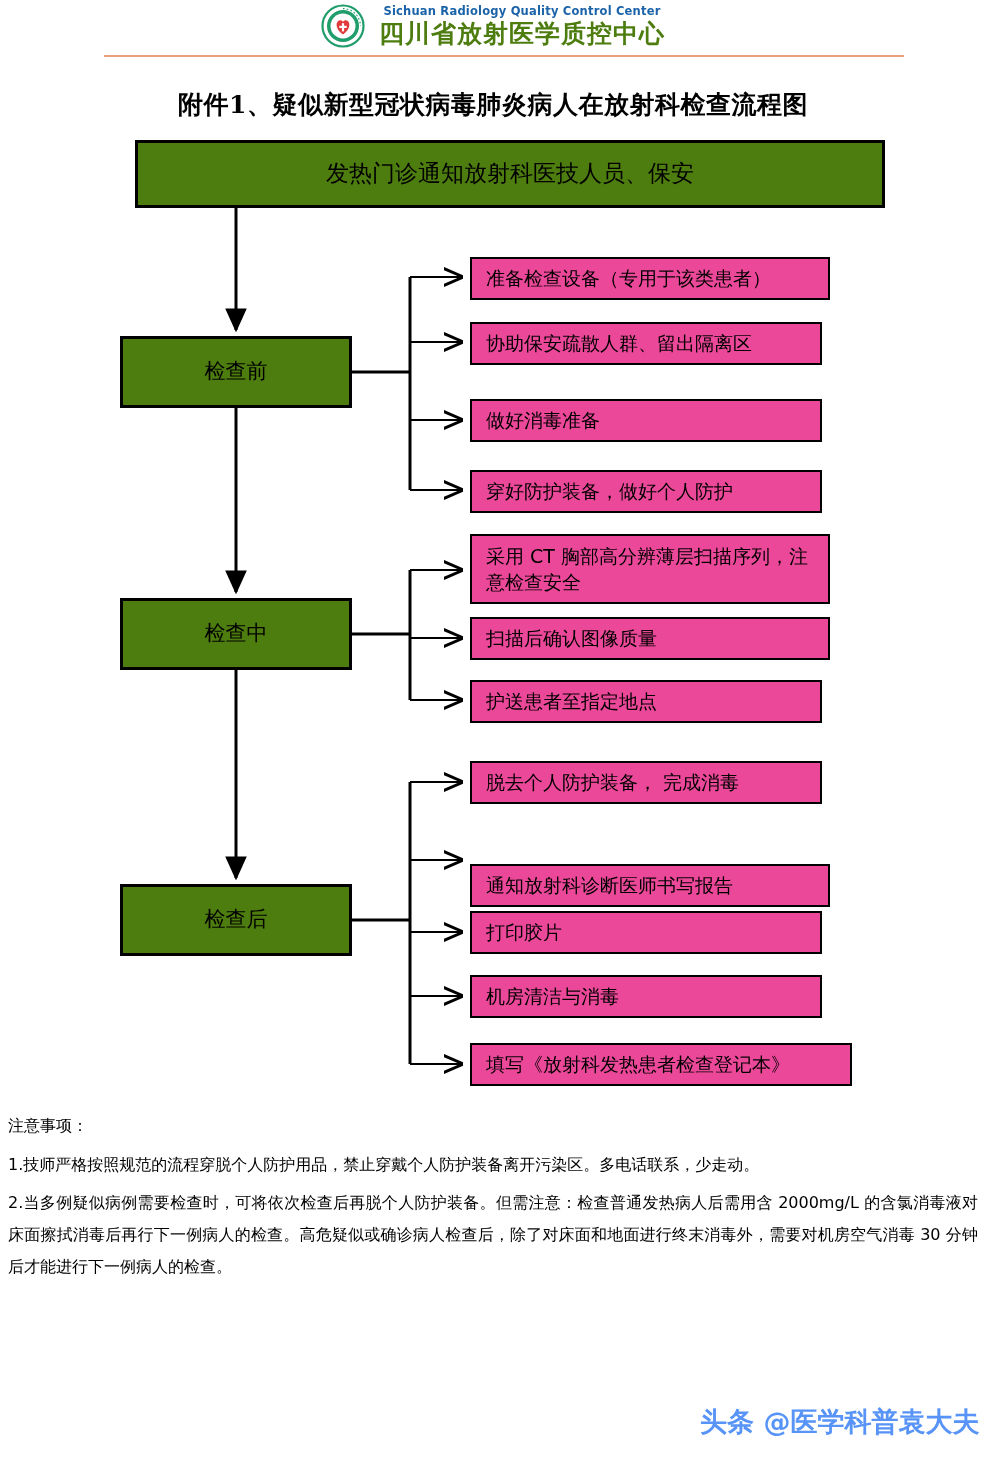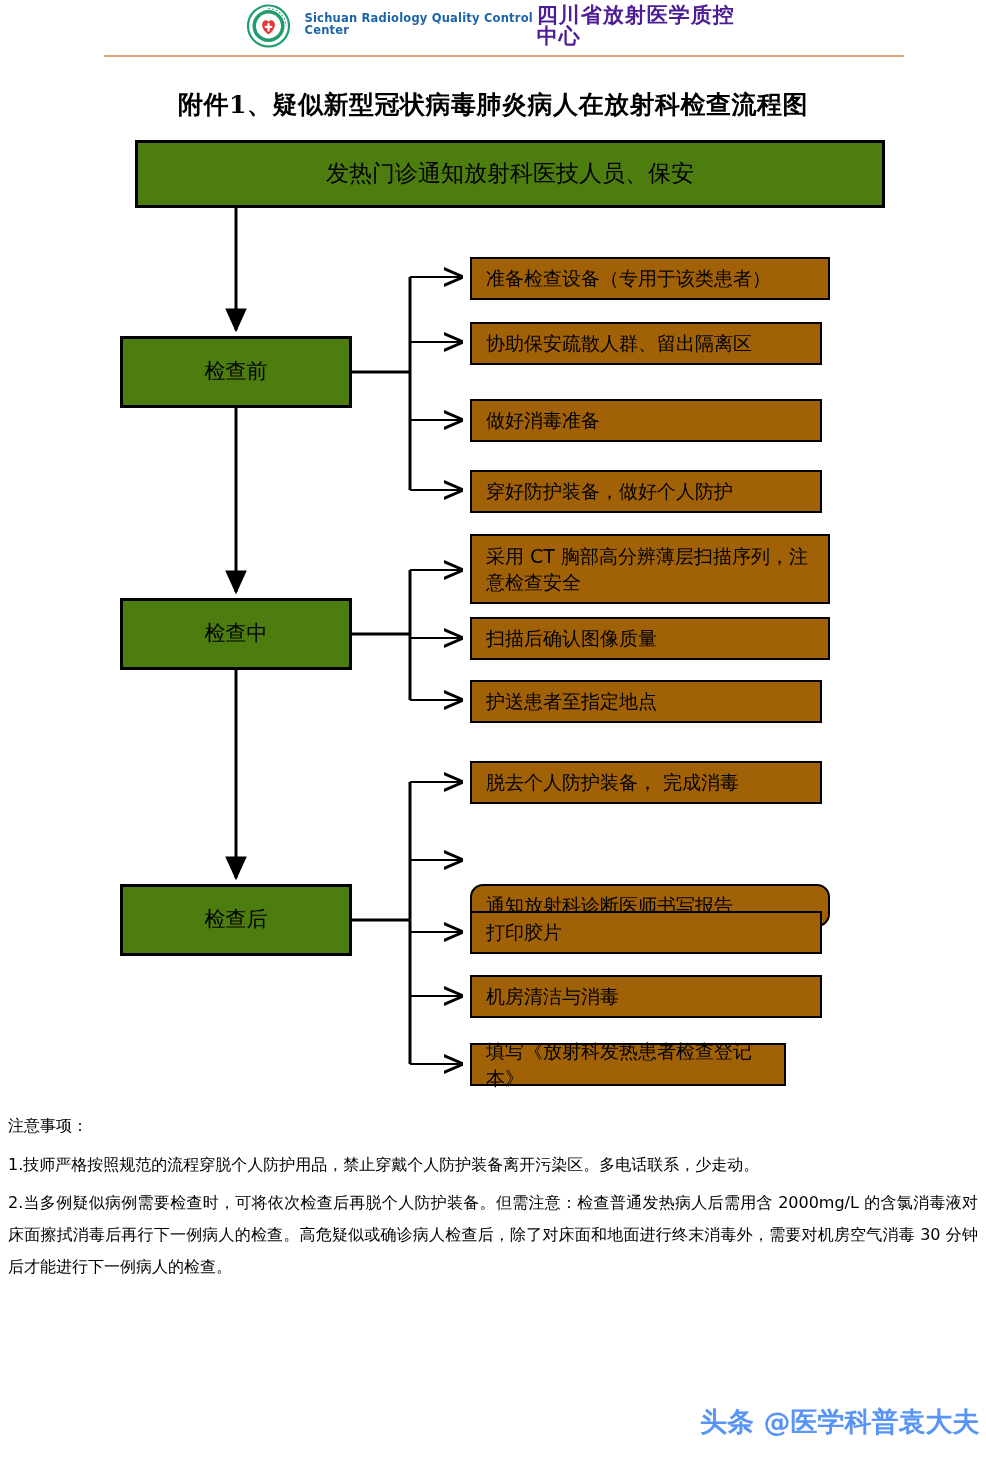--- a/index.html
+++ b/index.html
@@ -18,28 +18,28 @@
     position:absolute;left:0;top:0;width:986px;height:60px;
   }
   .header-inner{
     position:absolute;left:50%;top:4px;transform:translateX(-50%);
     display:flex;align-items:center;gap:14px;
   }
   .logo-mark{
     width:44px;height:44px;position:relative;flex:0 0 44px;
   }
   .logo-mark svg{display:block;}
-  .logo-text{display:flex;flex-direction:row;align-items:center;line-height:1;}
+  .logo-text{display:flex;flex-direction:column;align-items:center;line-height:1;}
   .logo-en{
     font-size:11.5px;font-weight:bold;color:#1b63a8;letter-spacing:.2px;
     font-family:"DejaVu Sans","Liberation Sans",sans-serif;
     margin-bottom:3px;
   }
   .logo-cn{
-    font-size:21px;font-weight:bold;color:#4c1d95;letter-spacing:1px;
+    font-size:25px;font-weight:bold;color:#4d7c0f;letter-spacing:1px;
     font-family:"DejaVu Sans","Liberation Sans",sans-serif;
   }
   .header-rule{
     position:absolute;left:104px;top:55px;width:800px;height:2px;
     background:#e8a07e;
   }
 
   
   .doc-title{
     position:absolute;left:0;top:88px;width:986px;
@@ -70,21 +70,21 @@
 
   .stage{width:232px;height:72px;left:120px;}
   .stage-pre{top:336px;}
   .stage-mid{top:598px;}
   .stage-post{top:884px;}
   .stage .node-label{font-size:21px;}
 
   .item{
     position:absolute;
     border:2px solid #000;
-    background:#a16207;
+    background:#ec4899;
     box-sizing:border-box;
     display:flex;align-items:center;
     padding-left:14px;padding-right:20px;
     left:470px;
     font-family:"DejaVu Sans","Liberation Sans",sans-serif;
   }
   .item .node-label{font-size:19px;line-height:1.38;}
 
   
   .notes{
@@ -202,30 +202,30 @@
   <div class="item" style="top:617px;width:360px;height:43px;">
     <span class="node-label">扫描后确认图像质量</span>
   </div>
   <div class="item" style="top:680px;width:352px;height:43px;">
     <span class="node-label">护送患者至指定地点</span>
   </div>
 
   <div class="item" style="top:761px;width:352px;height:43px;">
     <span class="node-label">脱去个人防护装备， 完成消毒</span>
   </div>
-  <div class="item" style="top:884px;width:360px;height:43px;border-radius:13px;">
+  <div class="item" style="top:864px;width:360px;height:43px;">
     <span class="node-label">通知放射科诊断医师书写报告</span>
   </div>
   <div class="item" style="top:911px;width:352px;height:43px;">
     <span class="node-label">打印胶片</span>
   </div>
   <div class="item" style="top:975px;width:352px;height:43px;">
     <span class="node-label">机房清洁与消毒</span>
   </div>
-  <div class="item" style="top:1043px;width:316px;height:43px;">
+  <div class="item" style="top:1043px;width:382px;height:43px;">
     <span class="node-label">填写《放射科发热患者检查登记本》</span>
   </div>
 
 </div>
 
 <div class="notes">
   <div class="notes-head">注意事项：</div>
   <div class="note">1.技师严格按照规范的流程穿脱个人防护用品，禁止穿戴个人防护装备离开污染区。多电话联系，少走动。</div>
   <div class="note">2.当多例疑似病例需要检查时，可将依次检查后再脱个人防护装备。但需注意：检查普通发热病人后需用含 2000mg/L 的含氯消毒液对床面擦拭消毒后再行下一例病人的检查。高危疑似或确诊病人检查后，除了对床面和地面进行终末消毒外，需要对机房空气消毒 30 分钟后才能进行下一例病人的检查。</div>
 </div>

